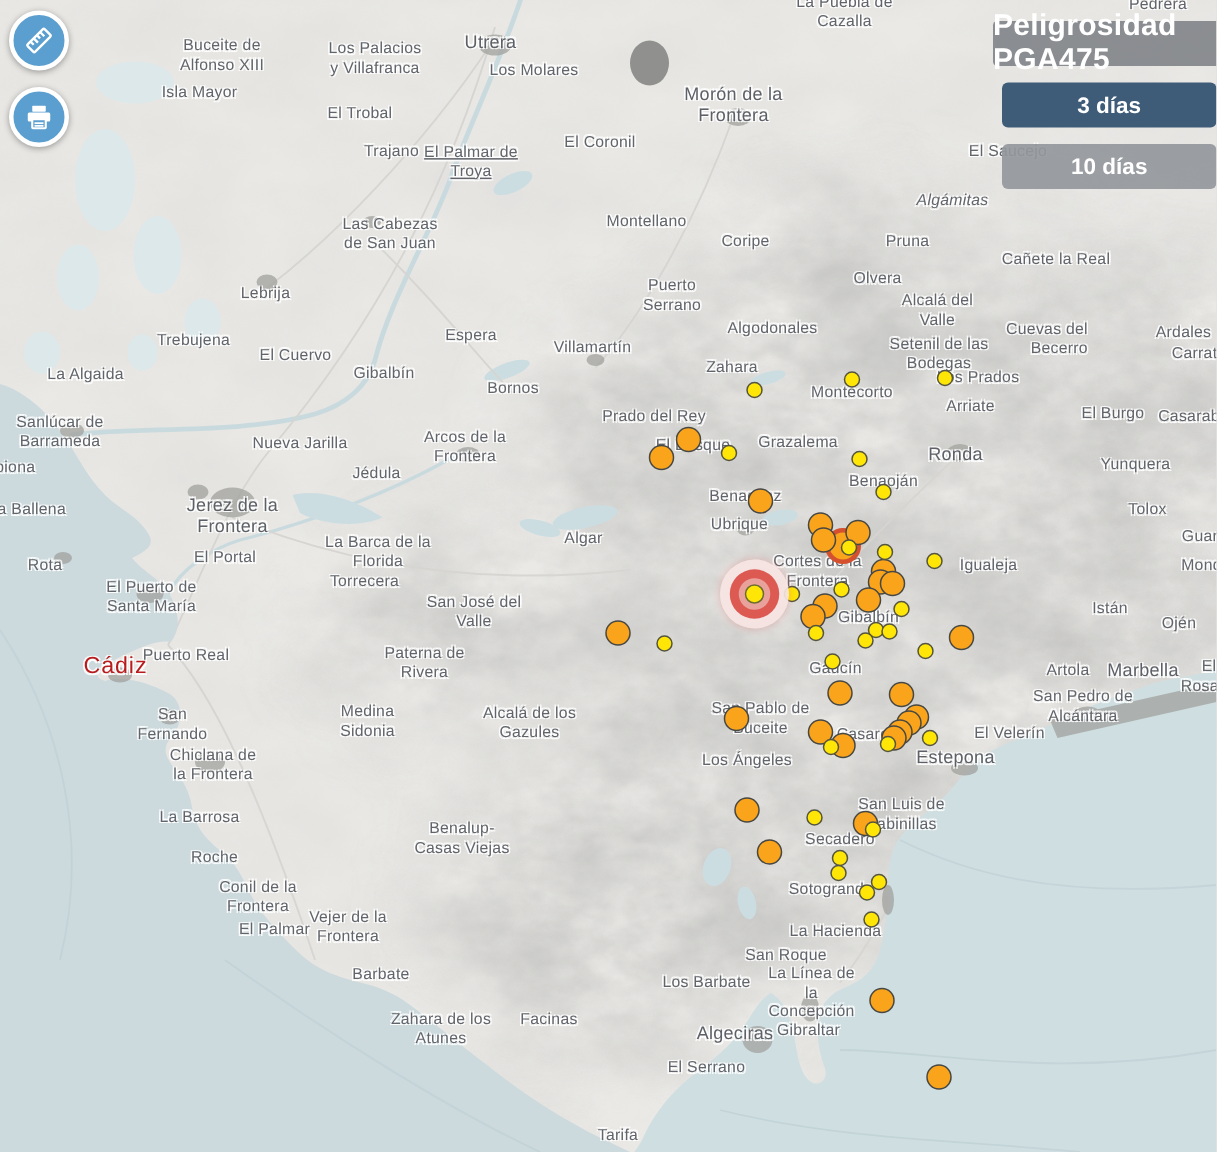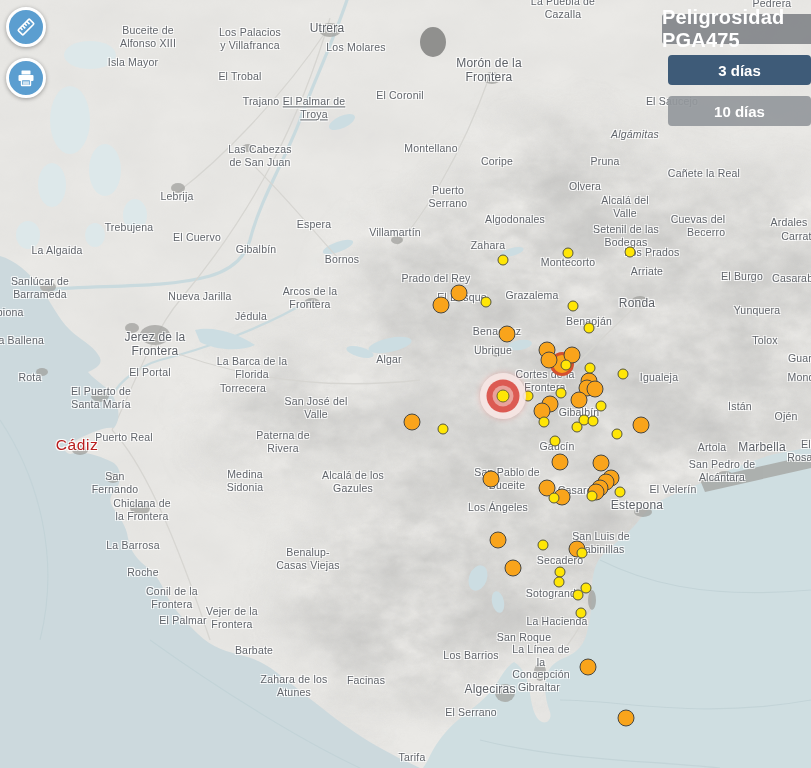--- a/index.html
+++ b/index.html
@@ -281,21 +281,21 @@
 Frontera</span>
       <span class="map-label" style="left: 183px; top: 620px;">El Palmar</span>
       <span class="map-label" style="left: 232px; top: 618px;">Vejer de la
 Frontera</span>
       <span class="map-label" style="left: 254px; top: 650px;">Barbate</span>
       <span class="map-label" style="left: 294px; top: 686px;">Zahara de los
 Atunes</span>
       <span class="map-label" style="left: 308px; top: 559px;">Benalup-
 Casas Viejas</span>
       <span class="map-label" style="left: 366px; top: 680px;">Facinas</span>
-      <span class="map-label" style="left: 471px; top: 655px;">Los Barrios</span>
+      <span class="map-label" style="left: 471px; top: 655px;">Los Barbate</span>
       <span class="map-label" style="left: 524px; top: 637px;">San Roque</span>
       <span class="map-label" style="left: 541px; top: 662px;">La Línea de
 la
 Concepción</span>
       <span class="map-label" style="left: 539px; top: 687px;">Gibraltar</span>
       <span class="map-label s1" style="left: 490px; top: 689px;">Algeciras</span>
       <span class="map-label" style="left: 471px; top: 712px;">El Serrano</span>
       <span class="map-label" style="left: 412px; top: 757px;">Tarifa</span>
       <span class="map-label" style="left: 557px; top: 621px;">La Hacienda</span>
       <span class="map-label" style="left: 554px; top: 593px;">Sotogrande</span>

